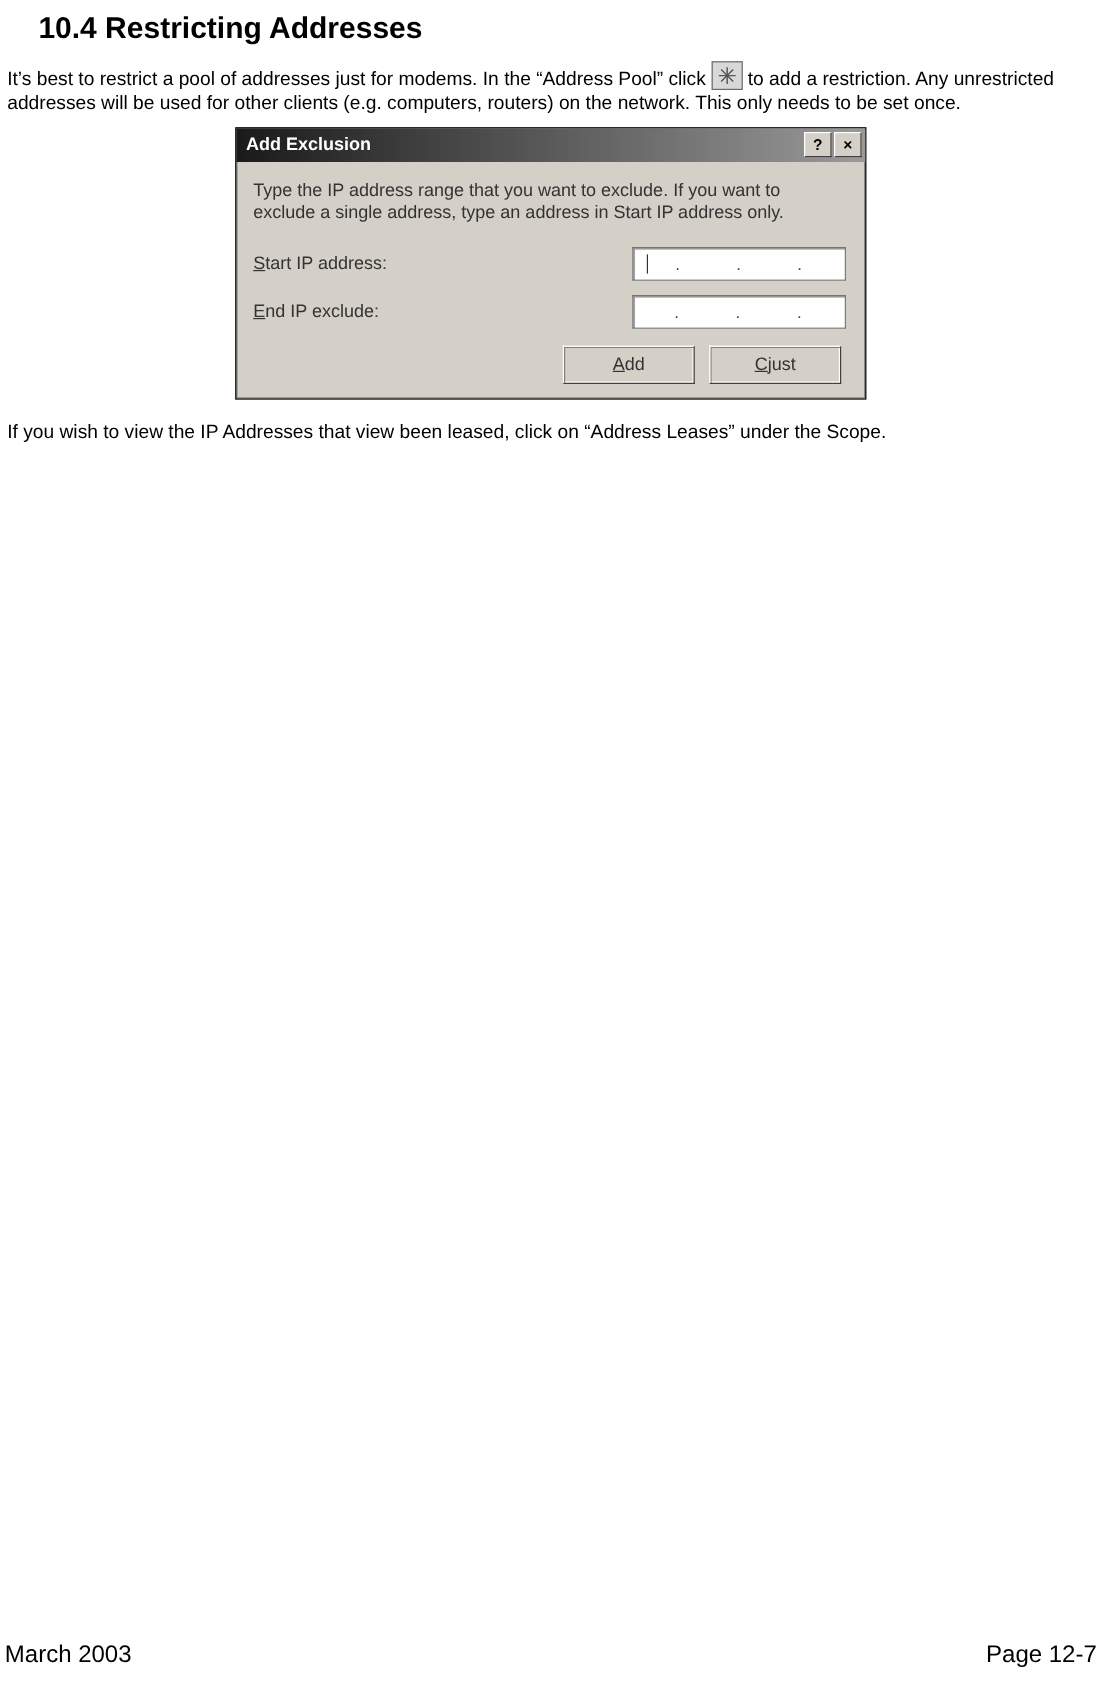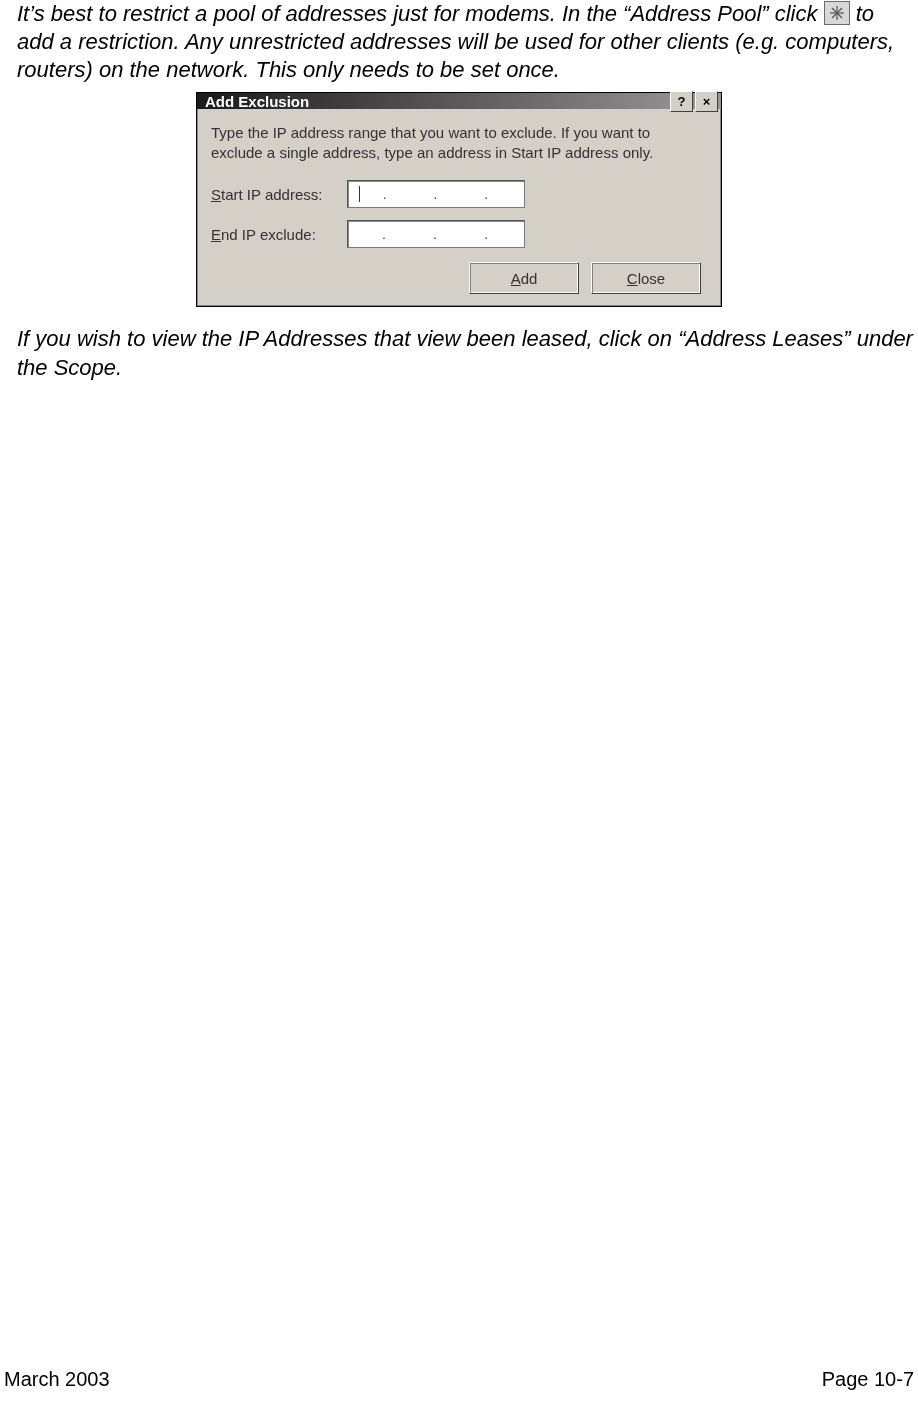--- a/index.html
+++ b/index.html
@@ -14,24 +14,23 @@
   }
   .page {
     padding: 0 4px 0 4px;
   }
   .h2 {
     font-size: 25px;
     font-weight: bold;
     margin: 10px 0 12px 28px;
   }
   .para {
-    font-size: 22px;
+    font-size: 16px;
     line-height: 1.28;
-    margin: 0 0 8px 13px;
-    font-style: italic;
+    margin: 0 0 8px 2px;
   }
   .inline-icon {
     display: inline-block;
     width: 24px;
     height: 22px;
     background: #d8d8d8;
     border: 1px solid #6a6a6a;
     vertical-align: -4px;
     position: relative;
   }
@@ -41,21 +40,21 @@
     justify-content: center;
     margin: 8px 0 18px 0;
   }
   .dialog {
     width: 524px;
     border: 1px solid #000;
     background: #d4d0c8;
     box-shadow: 0 0 0 1px #888 inset;
   }
   .titlebar {
-    height: 16px;
+    height: 28px;
     background: linear-gradient(to right, #1a1a1a 0%, #9a9a9a 100%);
     color: #fff;
     display: flex;
     align-items: center;
     padding: 0 3px 0 8px;
     font-family: Tahoma, Arial, sans-serif;
     font-size: 15px;
     font-weight: bold;
   }
   .titlebar-text { flex: 1; }
@@ -83,20 +82,21 @@
   }
   .dlg-desc {
     font-size: 15px;
     line-height: 1.3;
     margin-bottom: 18px;
   }
   .field-row {
     display: flex;
     align-items: center;
     margin-bottom: 12px;
+    justify-content: space-between;
   }
   .field-label {
     width: 136px;
     font-size: 15px;
   }
   .field-label .ul { text-decoration: underline; }
   .ip-input {
     width: 176px;
     height: 26px;
     background: #fff;
@@ -143,20 +143,21 @@
     display: flex;
     justify-content: space-between;
     font-size: 20px;
   }
 </style>
 </head>
 <body>
 
 <div class="page">
 
+  <div class="h2">10.4  Restricting Addresses</div>
 
   <p class="para">
     <span>It’s best to restrict a pool of addresses just for modems. In the “Address Pool” click </span>
     <span class="inline-icon">
       <svg width="20" height="18" viewBox="0 0 20 18">
         <g stroke="#555" stroke-width="1.2" fill="none">
           <line x1="10" y1="2" x2="10" y2="16"></line>
           <line x1="3" y1="9" x2="17" y2="9"></line>
           <line x1="5" y1="4" x2="15" y2="14"></line>
           <line x1="15" y1="4" x2="5" y2="14"></line>
@@ -206,28 +207,28 @@
           </div>
         </div>
 
         <div class="btn-row">
           <div class="win-btn">
               <span class="ul">A</span>
               <span>dd</span>
             </div>
           <div class="win-btn">
               <span class="ul">C</span>
-              <span>lose</span>
+              <span>just</span>
             </div>
         </div>
       </div>
     </div>
   </div>
 
 
   <p class="para">If you wish to view the IP Addresses that view been leased, click on “Address Leases” under the Scope.</p>
 
 </div>
 
 <div class="footer">
   <span>March 2003</span>
-  <span>Page 10-7</span>
+  <span>Page 12-7</span>
 </div>
 
 </body></html>

